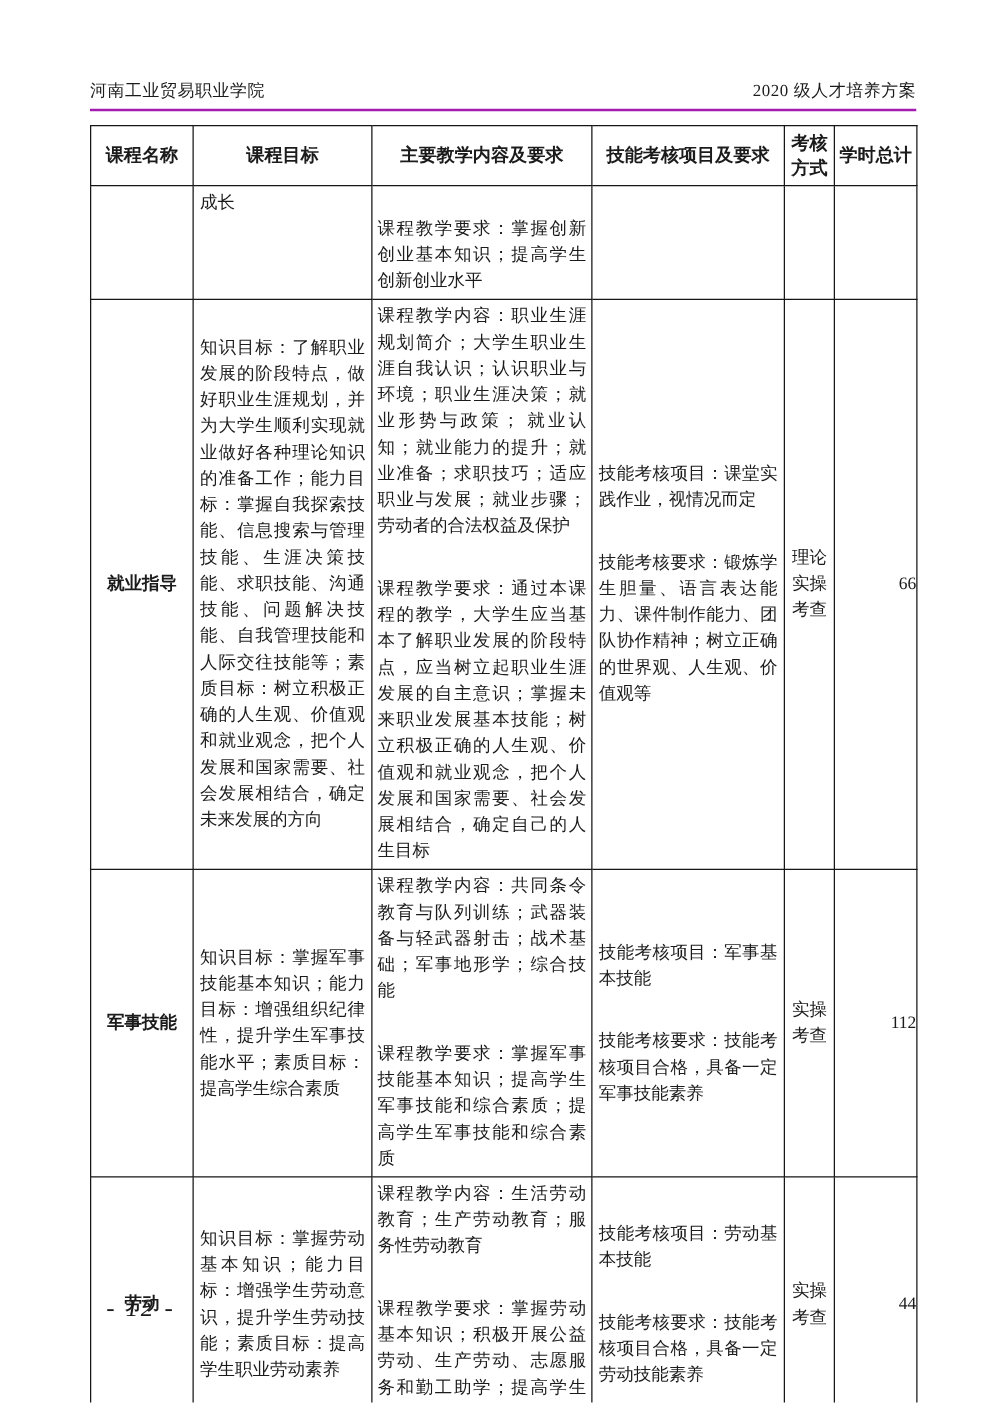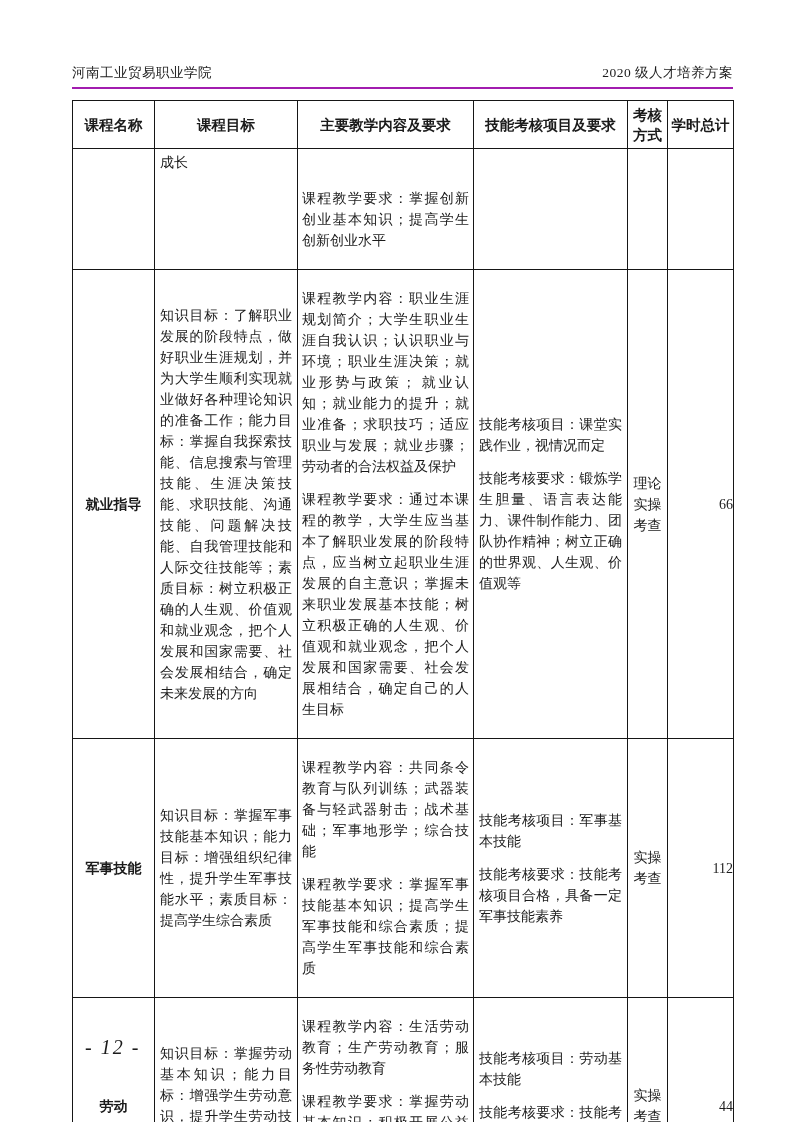--- a/index.html
+++ b/index.html
@@ -26,26 +26,26 @@
     vertical-align: middle; line-height: 20px; padding: 2px 2px;
   }
   tr.row-head   { height: 48px; }
   tr.row-cont   { height: 84px; }
   tr.row-jiuye  { height: 413px; }
   tr.row-junshi { height: 195px; }
   tr.row-laodong{ height: 188px; }
   td.cell-course { text-align: center; vertical-align: middle; padding: 2px; font-weight: bold; }
   td.cell-objectives { vertical-align: middle; text-align: justify; padding: 3px 5px; }
   td.cell-objectives.v-top { vertical-align: top; }
-  td.cell-content { vertical-align: top; text-align: justify; padding: 18px 4px; }
+  td.cell-content { vertical-align: top; text-align: justify; padding: 3px 4px; }
   td.cell-assessment { vertical-align: middle; text-align: justify; padding: 3px 5px; }
   td.cell-method { text-align: center; vertical-align: middle; padding: 1px; }
   td.cell-hours { text-align: right; vertical-align: middle; }
   .cell-text p { margin: 0; }
-  .cell-text p + p { margin-top: 12px; }
+  .cell-text p + p { margin-top: 29px; }
   .cell-text p.gap-above { margin-top: 21px; }
   .page-footer {
     position: absolute; top: 1036px; left: 85px;
     font-size: 20px; letter-spacing: 2px; font-style: italic;
   }
 </style>
 </head>
 <body>
 
 <div class="page-header">

